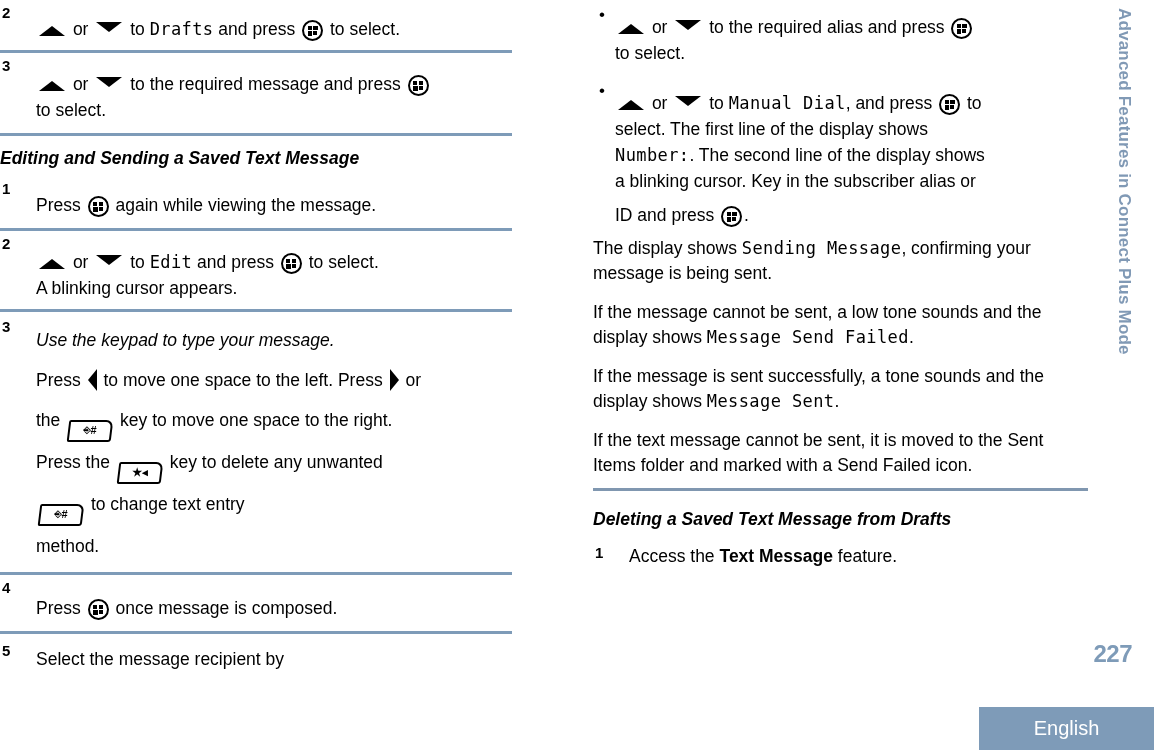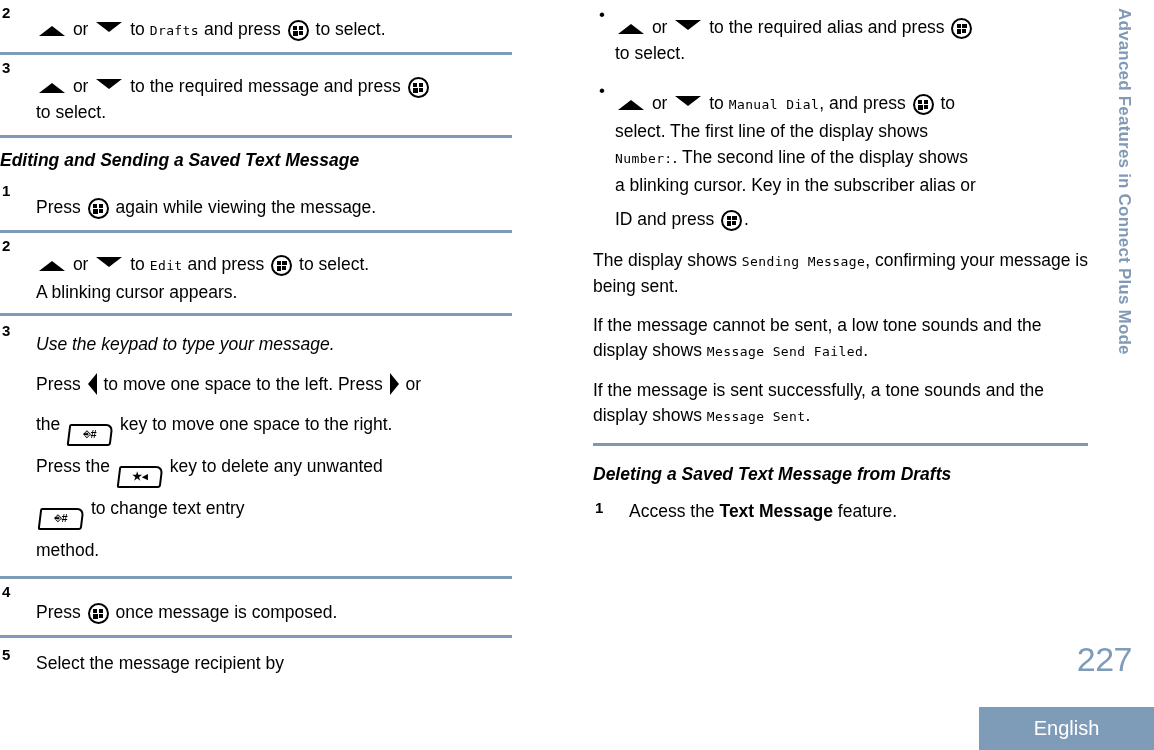--- a/index.html
+++ b/index.html
@@ -79,21 +79,21 @@
   .bullet .dot {
     position: absolute;
     left: 6px;
     top: 0px;
     font-size: 17px;
     line-height: 22px;
   }
 
   .mono {
     font-family: "DejaVu Sans Mono", "Liberation Mono", monospace;
-    font-size: 13px;
+    font-size: 17px;
     letter-spacing: 0.4px;
   }
   .bold { font-weight: bold; }
 
   
   .ic {
     display: inline-block;
     vertical-align: middle;
     position: relative;
   }
@@ -186,22 +186,22 @@
     left: 46px;
     top: 8px;
     letter-spacing: 0.2px;
   }
 
   
   .page-number {
     position: absolute;
     right: 22px;
     top: 640px;
-    font-size: 34px;
-    font-weight: normal;
+    font-size: 24px;
+    font-weight: bold;
     color: #7e9bb8;
     letter-spacing: -0.5px;
   }
   .lang-badge {
     position: absolute;
     right: 0px;
     top: 707px;
     width: 175px;
     height: 43px;
     background: #7e9bb8;
@@ -381,35 +381,36 @@
           <span class="ic menu-btn"><span class="g">
                 <i></i>
                 <i></i>
                 <i></i>
                 <i></i>
               </span></span><span>.</span>
         </span>
       </span>
     </div>
 
-    <div class="para" style="margin-top:16px;">
+    <div class="para" style="margin-top:8px;">
       <span>The display shows</span>
       <span class="mono">Sending Message</span><span>, confirming your message is being sent.</span>
     </div>
 
     <div class="para">
       <span>If the message cannot be sent, a low tone sounds and the display shows</span>
       <span class="mono">Message Send Failed</span><span>.</span>
     </div>
 
     <div class="para">
       <span>If the message is sent successfully, a tone sounds and the display shows</span>
       <span class="mono">Message Sent</span><span>.</span>
     </div>
 
+    <div class="para" style="margin-bottom:10px;">If the text message cannot be sent, it is moved to the Sent Items folder and marked with a Send Failed icon.</div>
 
     <div class="rule rule-right"></div>
 
     <div class="sec-head" style="padding-top:16px;padding-bottom:10px;">Deleting a Saved Text Message from Drafts</div>
 
     <div class="step" style="padding-top:2px;">
       <span class="step-num" style="top:3px;">1</span>
       <div class="step-body">
         <span>Access the</span>
         <span class="bold">Text Message</span>

